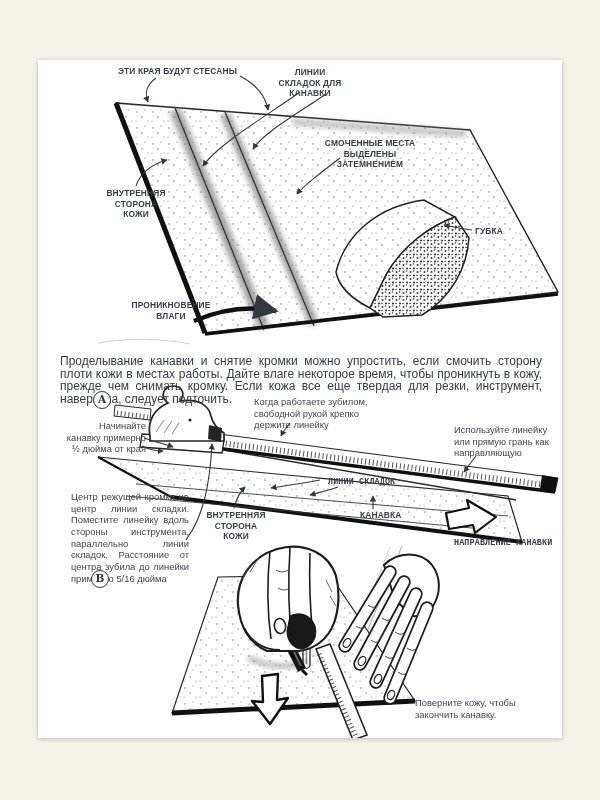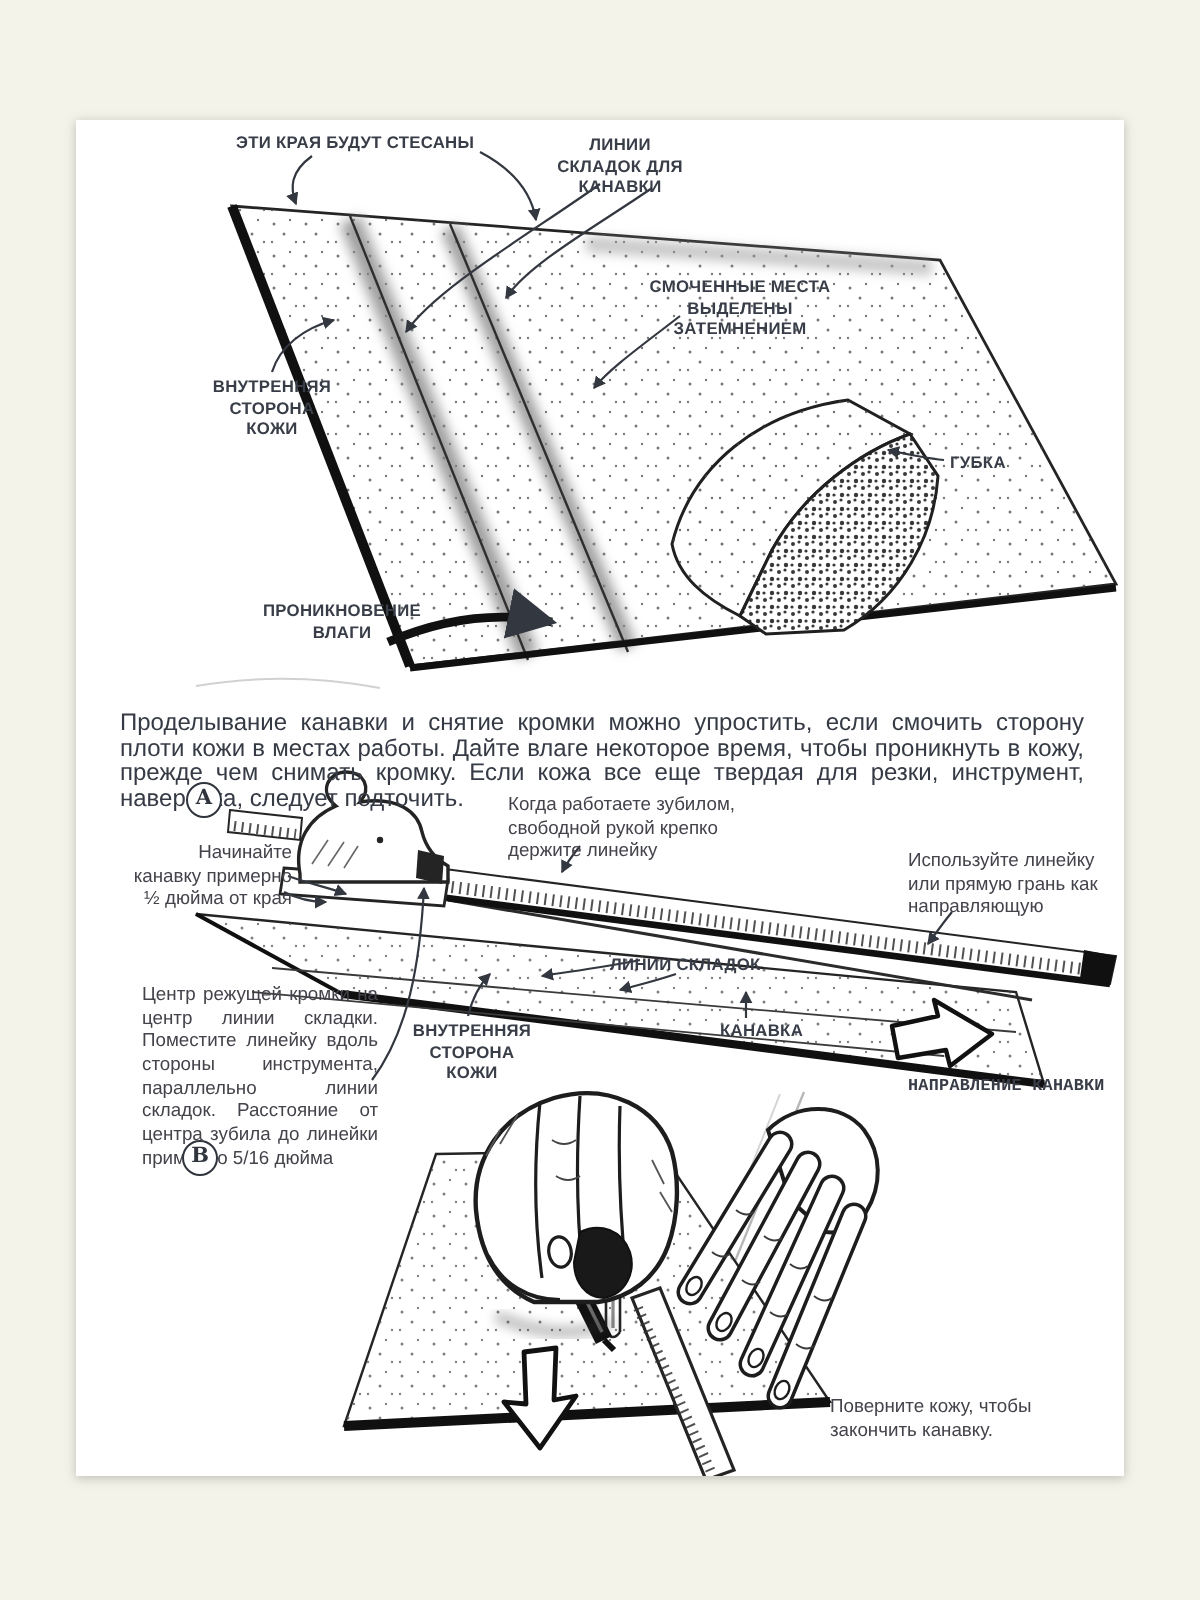--- a/index.html
+++ b/index.html
@@ -224,21 +224,21 @@
   <div class="lbl cap ctr" style="left:64px;top:128px;width:68px;">ВНУТРЕННЯЯ СТОРОНА КОЖИ</div>
   <div class="lbl cap" style="left:437px;top:166px;white-space:nowrap;">ГУБКА</div>
   <div class="lbl cap ctr" style="left:93px;top:240px;width:80px;">ПРОНИКНОВЕНИЕ ВЛАГИ</div>
 
   <p class="para">Проделывание канавки и снятие кромки можно упростить, если смочить сторону плоти кожи в местах работы. Дайте влаге некоторое время, чтобы проникнуть в кожу, прежде чем снимать кромку. Если кожа все еще твердая для резки, инструмент, наверняка, следует подточить.</p>
 
   <div class="badge" style="left:55px;top:331px;">A</div>
   <div class="lbl anno rgt" style="left:26px;top:360px;width:82px;">Начинайте канавку примерно ½ дюйма от края</div>
   <div class="lbl anno" style="left:216px;top:336px;width:120px;">Когда работаете зубилом, свободной рукой крепко держите линейку</div>
   <div class="lbl anno" style="left:396px;top:364px;width:98px;margin-left:20px;">Используйте линейку или прямую грань как направляющую</div>
-  <div class="lbl cap" style="left:267px;top:417px;white-space:nowrap;">ЛИНИИ СКЛАДОК</div>
+  <div class="lbl cap" style="left:290px;top:417px;white-space:nowrap;font-family:Liberation Mono, monospace;">ЛИНИИ СКЛАДОК</div>
   <div class="lbl cap" style="left:322px;top:450px;white-space:nowrap;">КАНАВКА</div>
   <div class="lbl cap ctr" style="left:164px;top:450px;width:68px;">ВНУТРЕННЯЯ СТОРОНА КОЖИ</div>
   <div class="lbl cap" style="left:416px;top:478px;white-space:nowrap;font-family:Liberation Mono, monospace;">НАПРАВЛЕНИЕ КАНАВКИ</div>
   <div class="lbl anno just" style="left:33px;top:431px;width:118px;">Центр режущей кромки на центр линии складки. Поместите линейку вдоль стороны инструмента, параллельно линии складок. Расстояние от центра зубила до линейки примерно 5/16 дюйма</div>
 
   <div class="badge" style="left:53px;top:510px;">B</div>
   <div class="lbl anno" style="left:377px;top:637px;width:122px;">Поверните кожу, чтобы закончить канавку.</div>
 
 </div>
 

